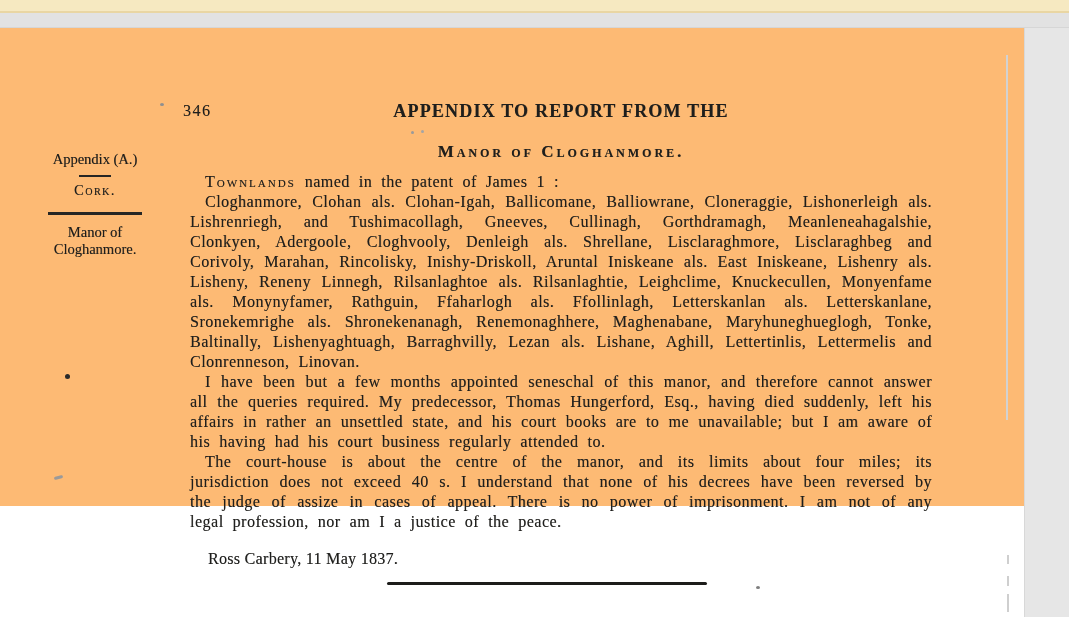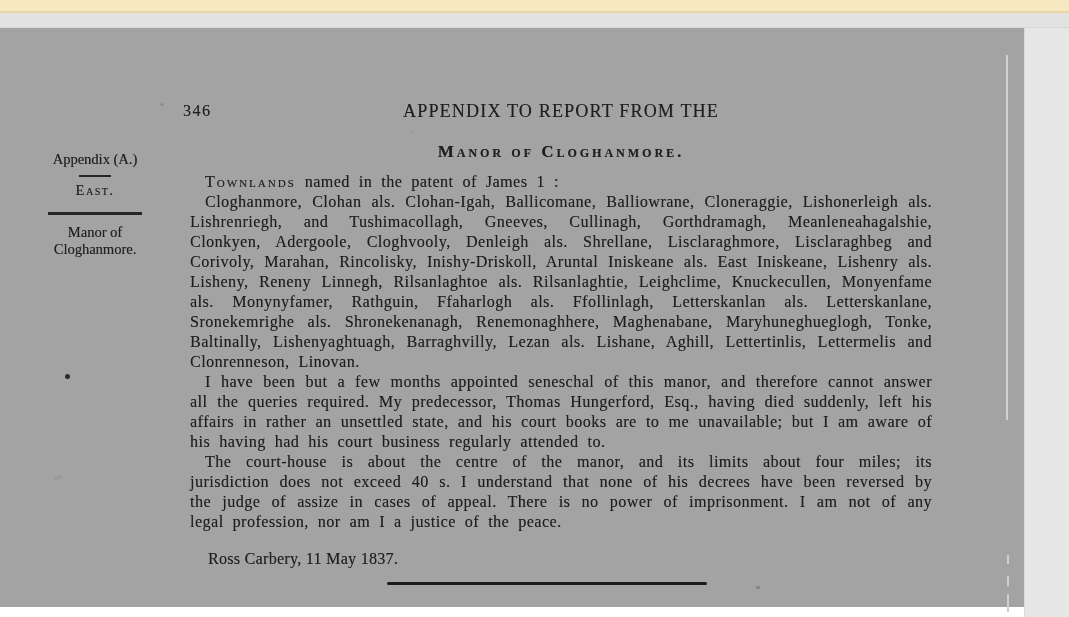--- a/index.html
+++ b/index.html
@@ -2,21 +2,21 @@
 <html><head>
 <meta charset="utf-8">
 <style>
   html, body {
     margin: 0; padding: 0;
     width: 1069px; height: 617px;
     overflow: hidden;
     background: #ffffff;
     font-family: "Liberation Serif", "DejaVu Serif", serif;
   }
-  .stage { position: relative; width: 1069px; height: 607px; background: #a3a3a3; }
+  .stage { position: relative; width: 1069px; height: 506px; background: #fdba74; }
 
   
   .top-accent-bar {
     position: absolute; top: 0; left: 0; width: 1069px; height: 11px;
     background: #f6e9c1; border-bottom: 2px solid #e9d6a3;
   }
   .toolbar-strip {
     position: absolute; top: 13px; left: 0; width: 1069px; height: 14px;
     background: #e2e2e2; border-bottom: 1px solid #d6d6d6;
   }
@@ -46,21 +46,21 @@
 
   .ink { color: #1e1e1c; text-shadow: 0.3px 0.3px 0.6px rgba(30,30,28,0.45); }
 
   
   .page-number {
     position: absolute; left: 183px; top: 102px;
     font-size: 16px; letter-spacing: 1.5px;
   }
   .running-title {
     position: absolute; left: 190px; top: 101px; width: 742px;
-    text-align: center; font-weight: normal; font-size: 18px; letter-spacing: 1.2px;
+    text-align: center; font-weight: bold; font-size: 18px; letter-spacing: 1.2px;
     white-space: nowrap;
   }
   .section-heading {
     position: absolute; left: 190px; top: 142px; width: 742px;
     text-align: center; font-weight: bold; font-size: 17px;
     font-variant: small-caps; letter-spacing: 3px; white-space: nowrap;
   }
 
   
   .margin-notes {
@@ -111,21 +111,21 @@
   <div class="scan-speck speck-e"></div>
   <div class="scan-speck speck-f"></div>
 
   <div class="page-number ink">346</div>
   <div class="running-title ink">APPENDIX TO REPORT FROM THE</div>
   <div class="section-heading ink">Manor of Cloghanmore.</div>
 
   <div class="margin-notes ink">
     <div>Appendix (A.)</div>
     <div class="margin-rule-short"></div>
-    <div class="small-caps">East.</div>
+    <div class="small-caps">Cork.</div>
     <div class="margin-rule-long"></div>
     <div>Manor of Cloghanmore.</div>
   </div>
 
   <div class="body-column ink">
     <p><span class="lead-caps">Townlands</span><span> named in the patent of James 1 :</span></p>
     <p>Cloghanmore, Clohan als. Clohan-Igah, Ballicomane, Balliowrane, Cloneraggie, Lishonerleigh als. Lishrenriegh, and Tushimacollagh, Gneeves, Cullinagh, Gorthdramagh, Meanleneahagalshie, Clonkyen, Adergoole, Cloghvooly, Denleigh als. Shrellane, Lisclaraghmore, Lisclaraghbeg and Corivoly, Marahan, Rincolisky, Inishy-Driskoll, Aruntal Iniskeane als. East Iniskeane, Lishenry als. Lisheny, Reneny Linnegh, Rilsanlaghtoe als. Rilsanlaghtie, Leighclime, Knuckecullen, Monyenfame als. Monynyfamer, Rathguin, Ffaharlogh als. Ffollinlagh, Letterskanlan als. Letterskanlane, Sronekemrighe als. Shronekenanagh, Renemonaghhere, Maghenabane, Maryhuneghueglogh, Tonke, Baltinally, Lishenyaghtuagh, Barraghvilly, Lezan als. Lishane, Aghill, Lettertinlis, Lettermelis and Clonrenneson, Linovan.</p>
     <p>I have been but a few months appointed seneschal of this manor, and therefore cannot answer all the queries required. My predecessor, Thomas Hungerford, Esq., having died suddenly, left his affairs in rather an unsettled state, and his court books are to me unavailable; but I am aware of his having had his court business regularly attended to.</p>
     <p>The court-house is about the centre of the manor, and its limits about four miles; its jurisdiction does not exceed 40 s. I understand that none of his decrees have been reversed by the judge of assize in cases of appeal. There is no power of imprisonment. I am not of any legal profession, nor am I a justice of the peace.</p>
 

